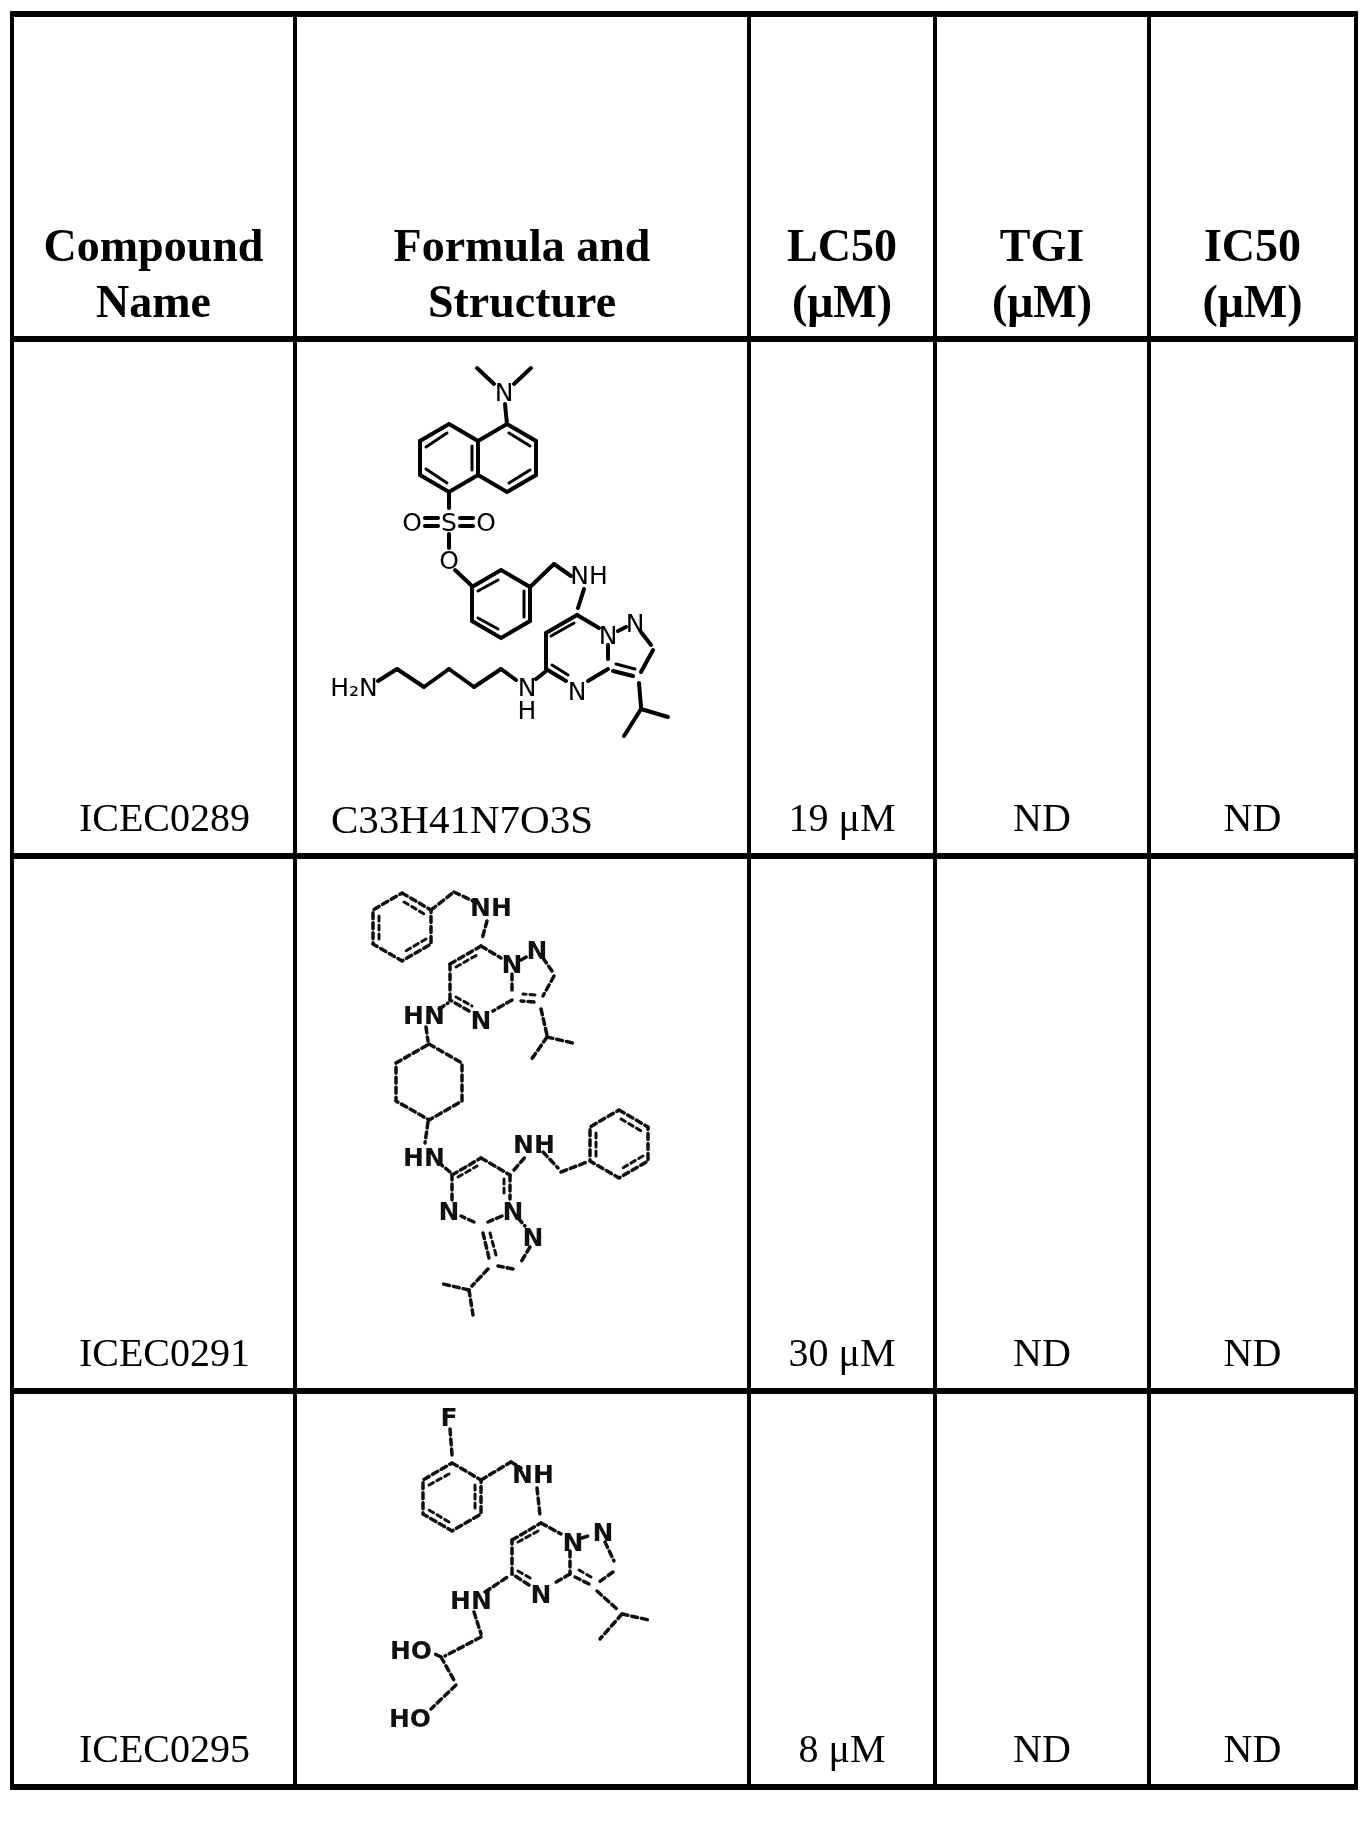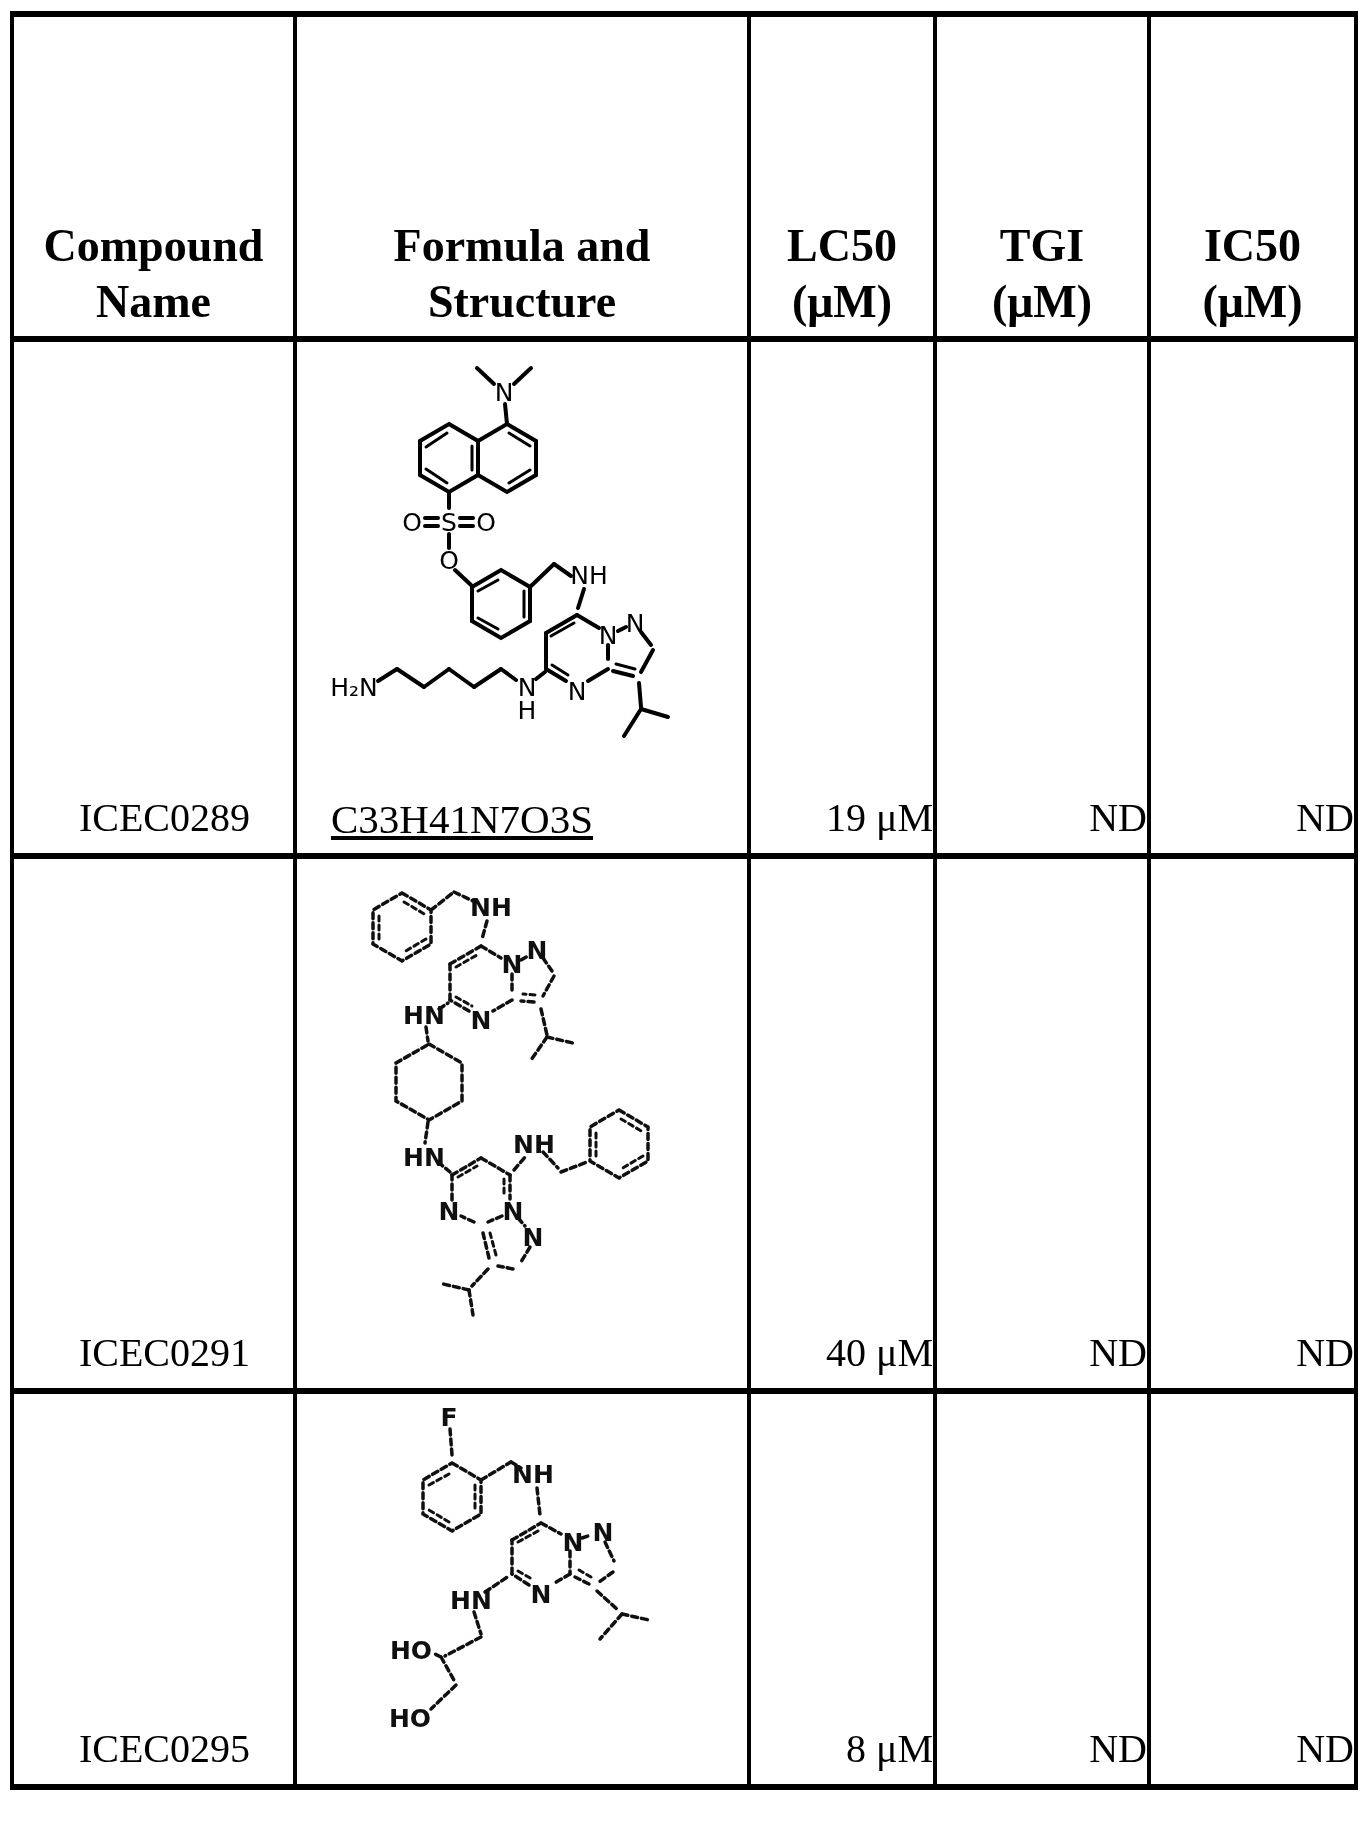--- a/index.html
+++ b/index.html
@@ -6,24 +6,24 @@
   .page{position:relative;width:1367px;height:1833px;background:#ffffff;overflow:hidden;
         font-family:"Liberation Serif",serif;color:#000;}
   table.compound-table{position:absolute;left:10px;top:11px;width:1344px;
         border-collapse:collapse;table-layout:fixed;background:#fff;}
   td,th{border:4px solid #000;border-top-width:6px;border-bottom-width:6px;
         box-sizing:border-box;overflow:hidden;}
   th{vertical-align:bottom;text-align:center;font-weight:bold;font-size:46px;
      line-height:1.22;padding:0 0 6px 0;font-family:"Liberation Serif",serif;}
   td{vertical-align:bottom;font-size:40px;padding:0 0 12px 0;}
   td.name-cell{text-align:center;padding-left:22px;}
-  td.value-cell{text-align:right;}
+  td.value-cell{text-align:center;}
   td.structure-cell{position:relative;vertical-align:top;padding:0;}
   td.structure-cell svg{display:block;}
-  .formula{position:absolute;left:34px;bottom:10px;font-size:41px;white-space:nowrap;text-decoration:underline;}
+  .formula{position:absolute;left:34px;bottom:10px;font-size:41px;white-space:nowrap;}
   
   .bond{stroke:#000;stroke-width:4;fill:none;stroke-linecap:round;}
   .dbond{stroke:#000;stroke-width:3;fill:none;stroke-linecap:round;}
   .scan .bond{stroke:#101010;stroke-width:3.5;stroke-dasharray:6 4;}
   .scan .dbond{stroke:#101010;stroke-width:3;stroke-dasharray:5 4;}
   .al{font-family:"DejaVu Sans",sans-serif;font-size:25px;fill:#000;text-anchor:middle;}
   .scan .al{font-weight:bold;fill:#101010;}
 </style>
 </head>
 <body>
@@ -214,21 +214,21 @@
             <text class="al" x="184" y="170">N</text>
             <text class="al" x="127" y="165">HN</text>
             <text class="al" x="127" y="307">HN</text>
             <text class="al" x="152" y="361">N</text>
             <text class="al" x="216" y="361">N</text>
             <text class="al" x="236" y="387">N</text>
             <text class="al" x="237" y="294">NH</text>
           </g>
         </svg>
       </td>
-      <td class="value-cell">40 μM</td>
+      <td class="value-cell">30 μM</td>
       <td class="value-cell">ND</td>
       <td class="value-cell">ND</td>
     </tr>
 
     <tr style="height:395px;">
       <td class="name-cell">ICEC0295</td>
       <td class="structure-cell">
         <svg width="454" height="390" viewBox="0 0 454 390" class="scan">
           <g>
 

